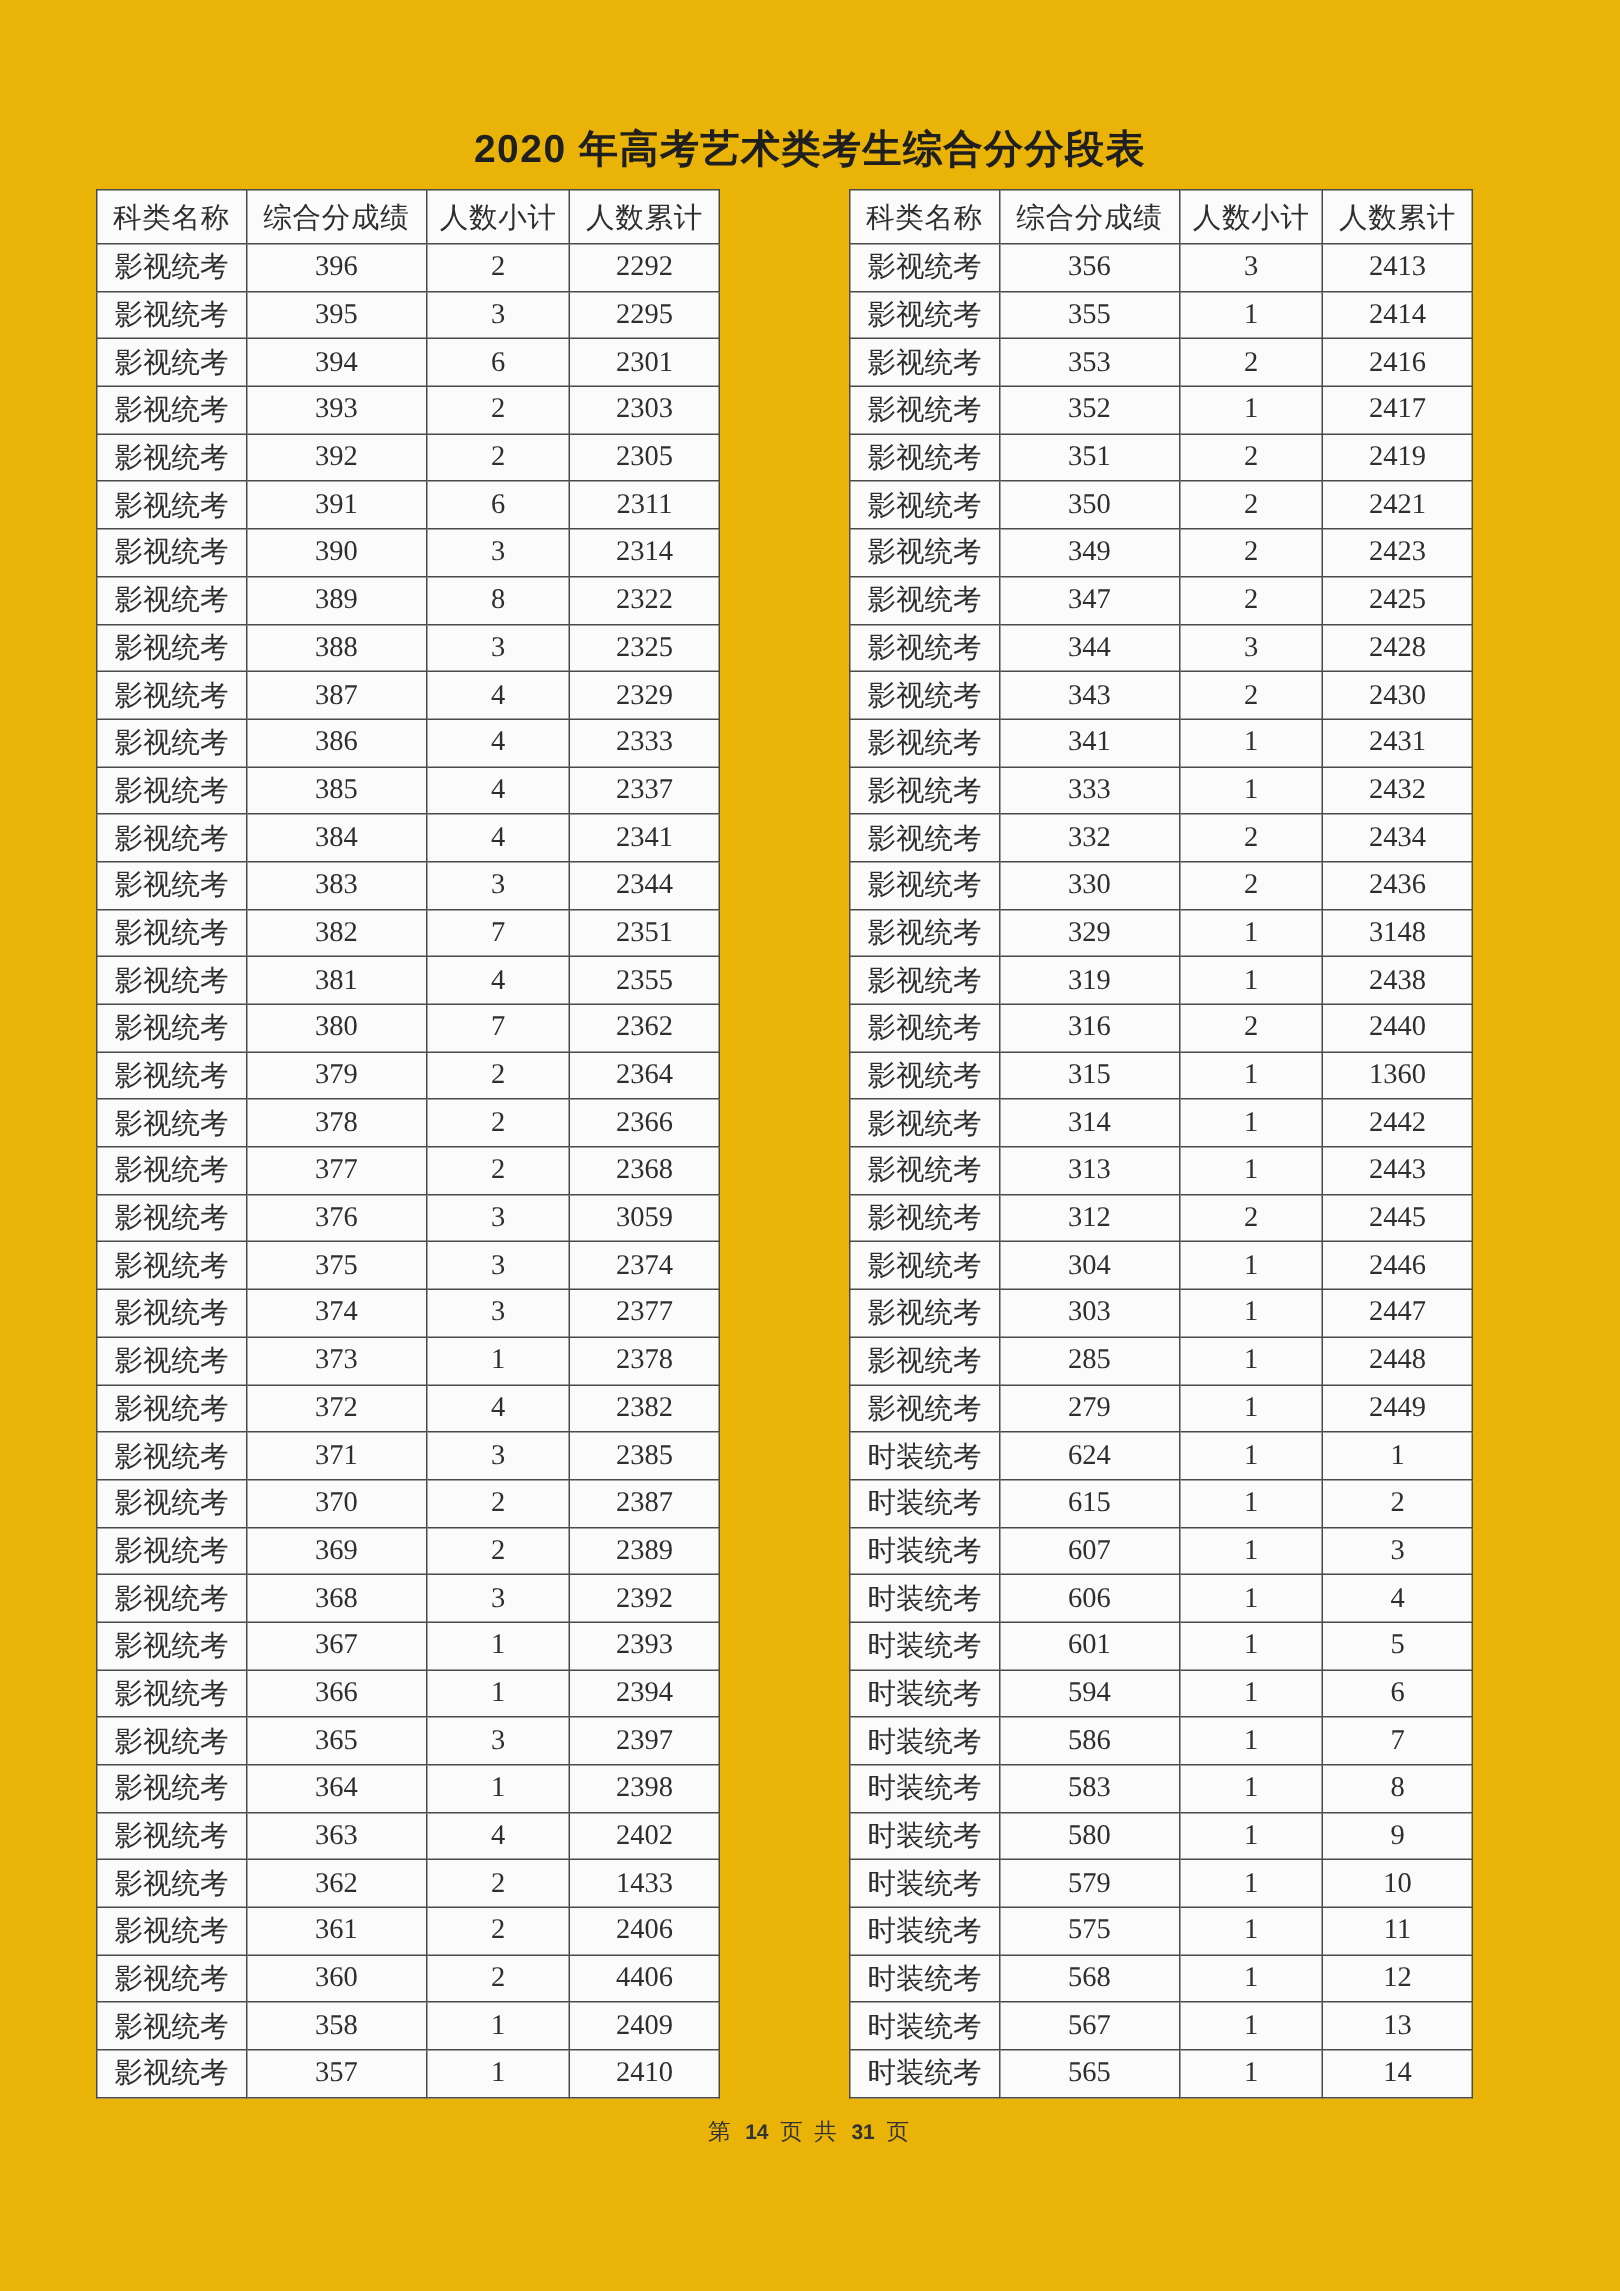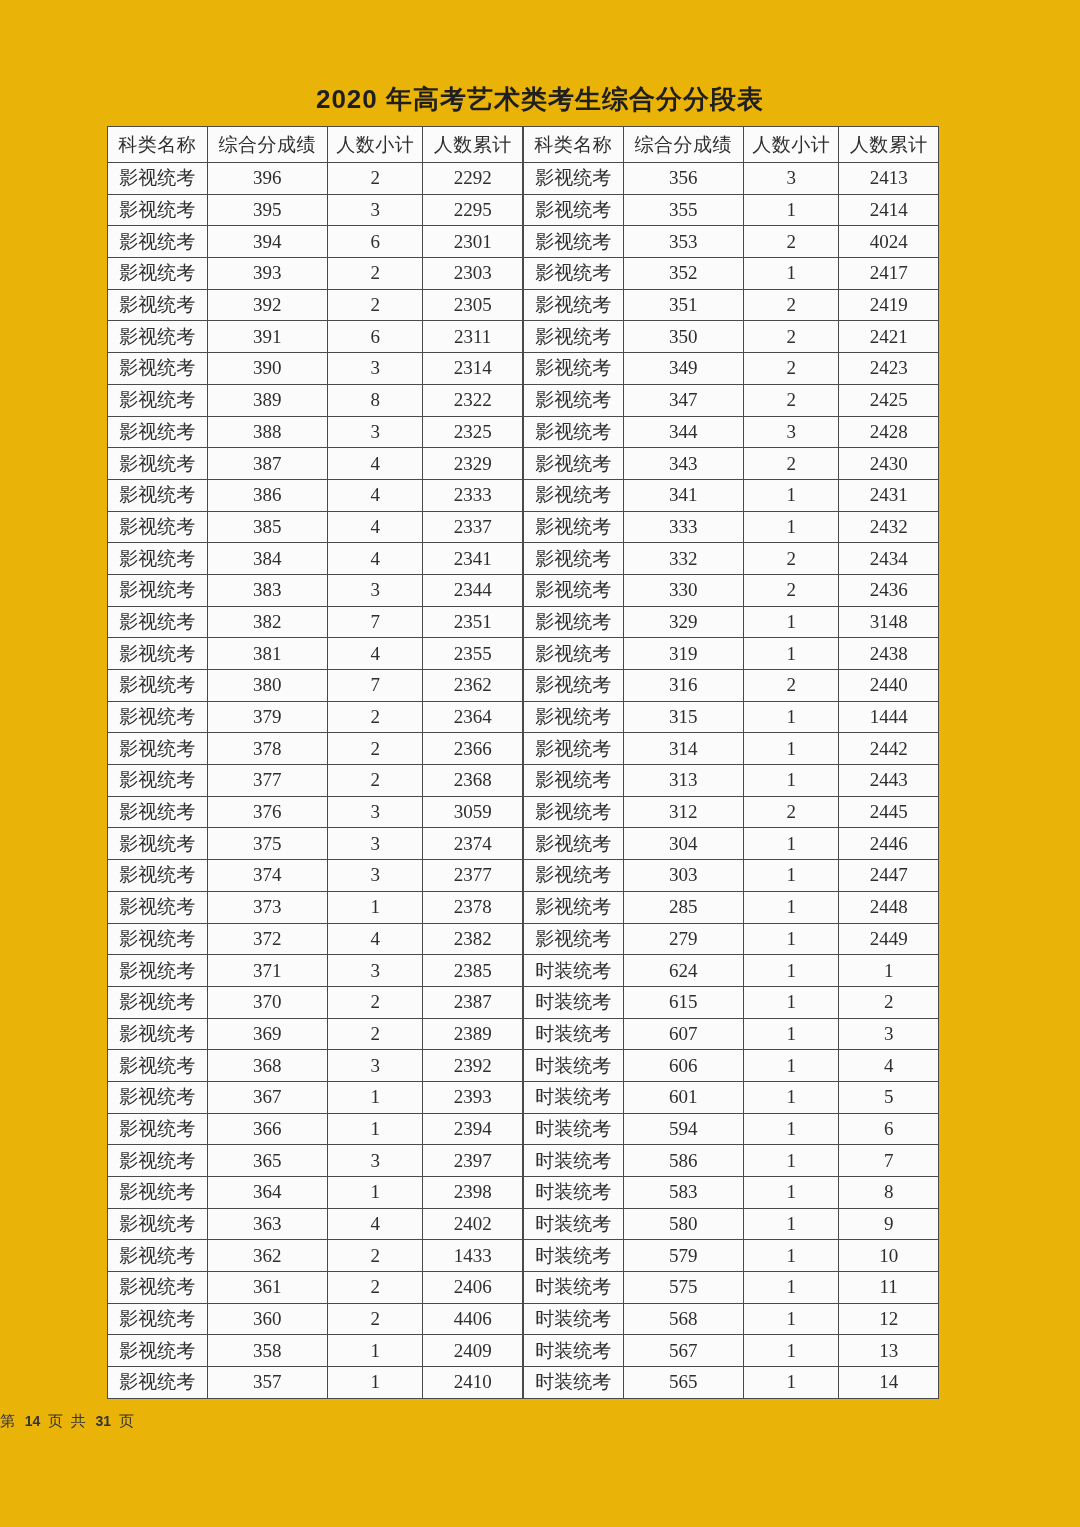--- a/index.html
+++ b/index.html
@@ -28,21 +28,21 @@
     font-size: 26px;
     letter-spacing: 1px;
     color: #1f1f1f;
   }
   .tables-wrap {
     position: absolute;
     top: 126px;
     left: 64px;
     width: 918px;
     display: flex;
-    justify-content: center;
+    justify-content: space-between;
   }
   table.score-table {
     border-collapse: collapse;
     table-layout: fixed;
     width: 416px;
     background: #fbfbfb;
   }
   table.score-table col.c1 { width: 24%; }
   table.score-table col.c2 { width: 29%; }
   table.score-table col.c3 { width: 23%; }
@@ -65,20 +65,21 @@
   }
   table.score-table td {
     height: 30.7px;
     font-size: 19px;
   }
   .page-footer {
     position: absolute;
     top: 1412px;
     left: 0;
     width: 100%;
+    text-align: center;
     font-size: 15px;
     color: #333333;
     letter-spacing: 2px;
   }
   .page-footer .num {
     font-family: "Liberation Sans", "DejaVu Sans", sans-serif;
     font-weight: bold;
     font-size: 14px;
     letter-spacing: 0;
     padding: 0 2px;
@@ -371,21 +372,21 @@
           <tr>
             <td>影视统考</td>
             <td>355</td>
             <td>1</td>
             <td>2414</td>
           </tr>
           <tr>
             <td>影视统考</td>
             <td>353</td>
             <td>2</td>
-            <td>4024</td>
+            <td>2416</td>
           </tr>
           <tr>
             <td>影视统考</td>
             <td>352</td>
             <td>1</td>
             <td>2417</td>
           </tr>
           <tr>
             <td>影视统考</td>
             <td>351</td>
@@ -461,21 +462,21 @@
           <tr>
             <td>影视统考</td>
             <td>316</td>
             <td>2</td>
             <td>2440</td>
           </tr>
           <tr>
             <td>影视统考</td>
             <td>315</td>
             <td>1</td>
-            <td>1444</td>
+            <td>1360</td>
           </tr>
           <tr>
             <td>影视统考</td>
             <td>314</td>
             <td>1</td>
             <td>2442</td>
           </tr>
           <tr>
             <td>影视统考</td>
             <td>313</td>

